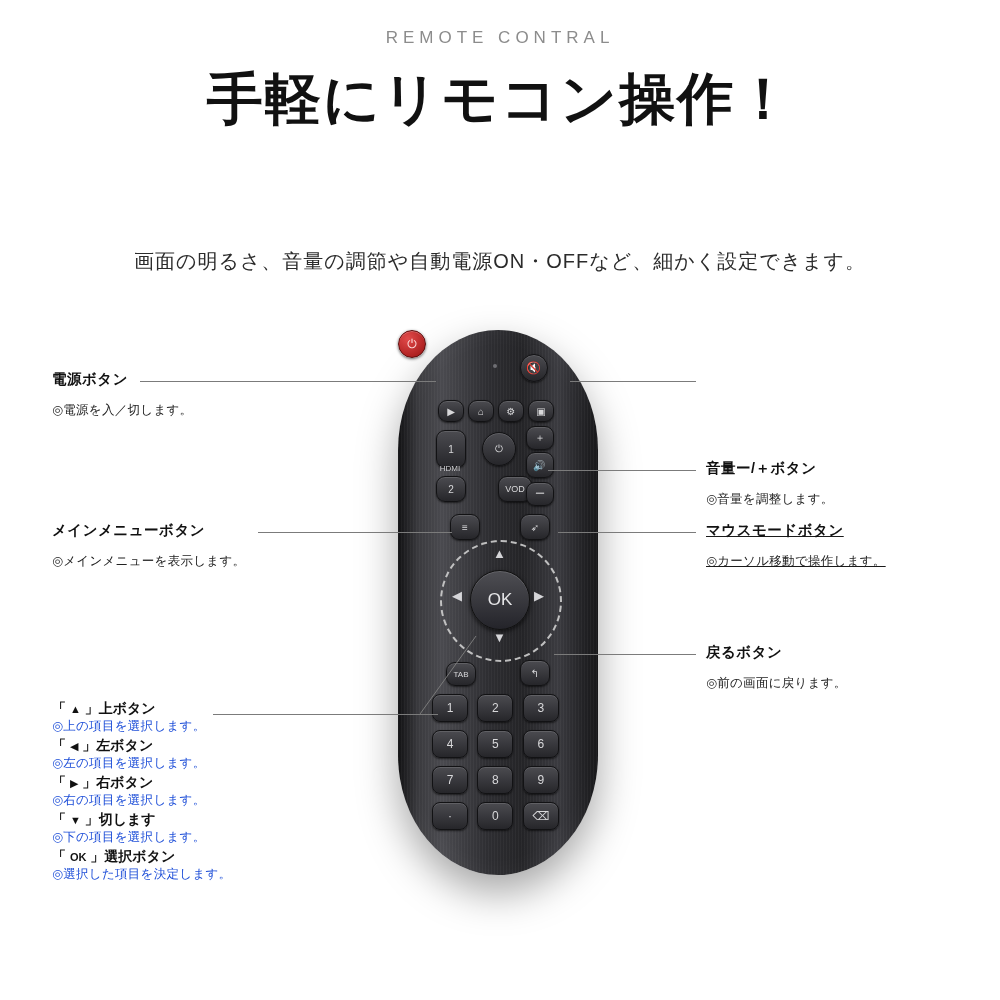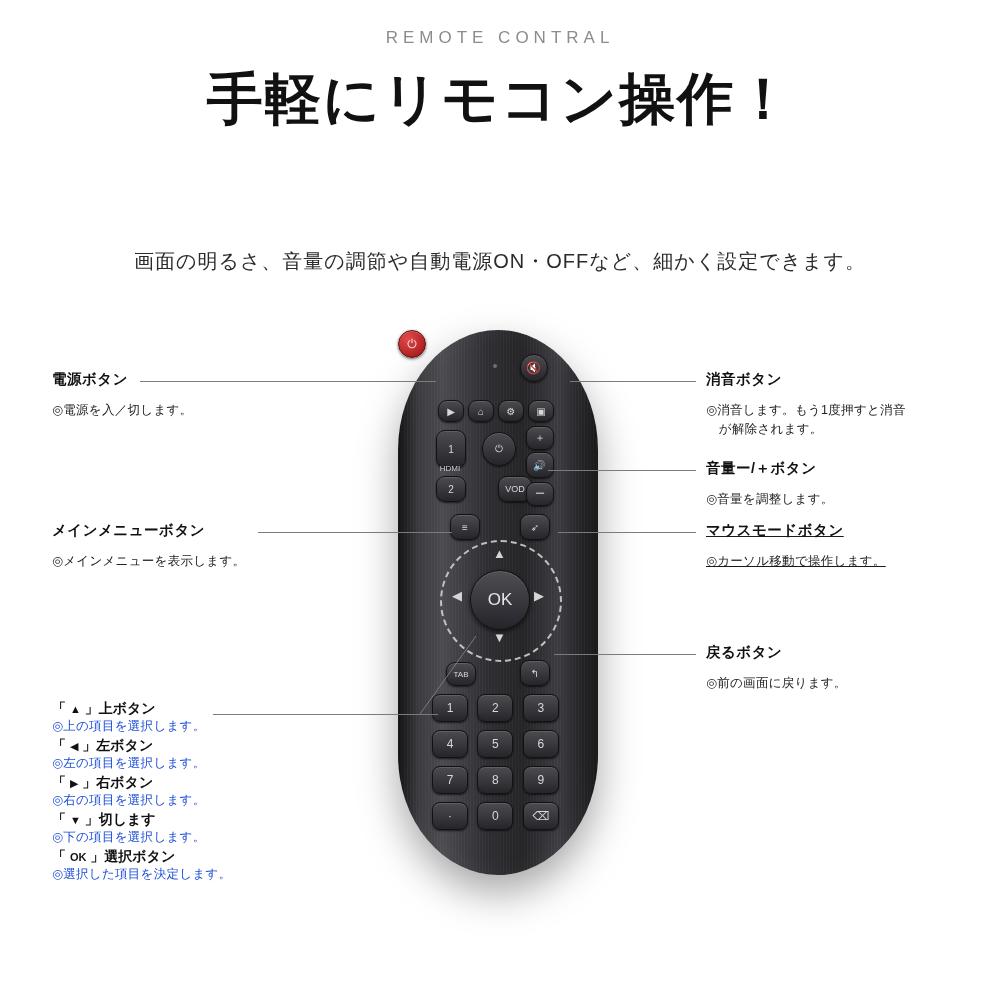--- a/index.html
+++ b/index.html
@@ -196,25 +196,20 @@
   <div class="callout" style="left:52px;top:370px;">
     <div class="co-title">電源ボタン</div>
     <div class="co-body">◎電源を入／切します。</div>
   </div>
 
   <div class="callout" style="left:52px;top:521px;">
     <div class="co-title">メインメニューボタン</div>
     <div class="co-body">◎メインメニューを表示します。</div>
   </div>
 
-  <div class="callout" style="left:706px;top:370px;">
-    <div class="co-title">消音ボタン</div>
-    <div class="co-body">◎消音します。もう1度押すと消音</div>
-    <div class="co-body" style="margin-top:0;">　が解除されます。</div>
-  </div>
 
   <div class="callout" style="left:706px;top:459px;">
     <div class="co-title">音量ー/＋ボタン</div>
     <div class="co-body">◎音量を調整します。</div>
   </div>
 
   <div class="callout" style="left:706px;top:521px;text-decoration:underline;">
     <div class="co-title">マウスモードボタン</div>
     <div class="co-body">◎カーソル移動で操作します。</div>
   </div>

